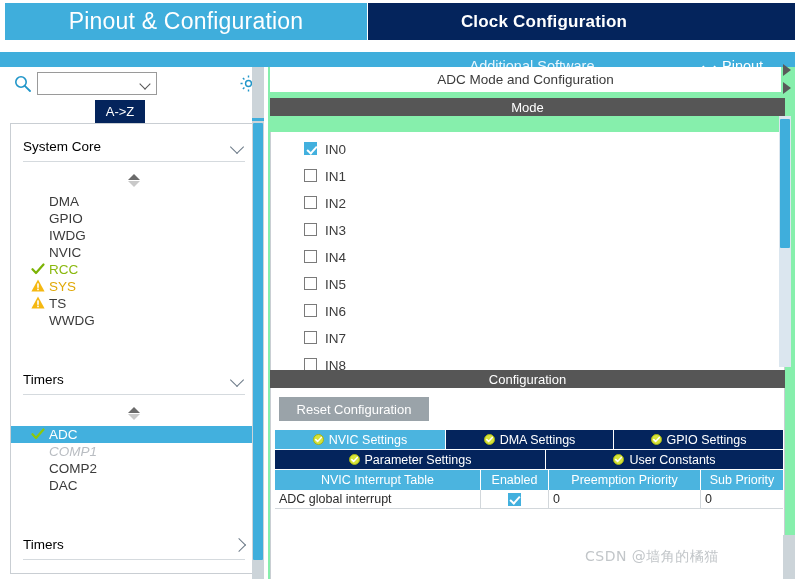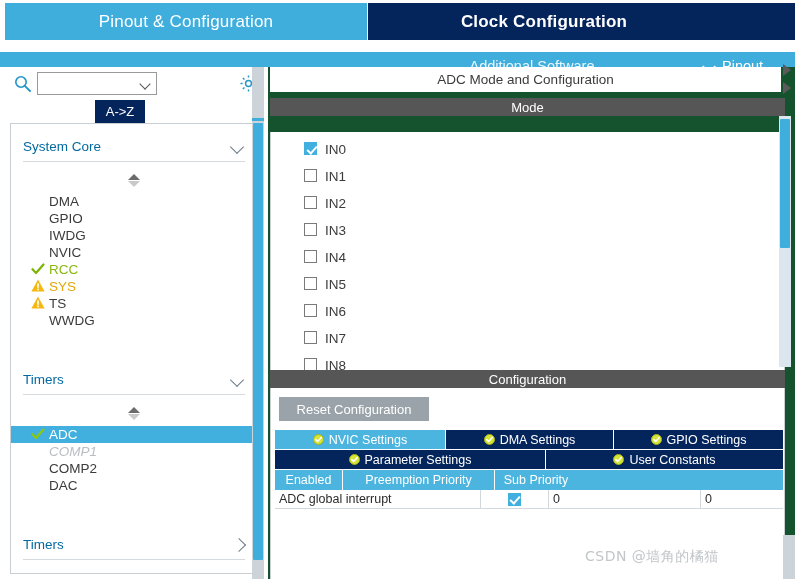--- a/index.html
+++ b/index.html
@@ -10,21 +10,21 @@
     overflow: hidden;
   }
   #app { position: relative; width: 795px; height: 579px; background: #fff; }
 
   
   .topbar { position: absolute; left: 0; top: 0; width: 795px; height: 40px; background: #fff; }
   .tab-pinout-cfg {
     position: absolute; left: 5px; top: 3px; width: 362px; height: 37px;
     background: #3FAEDC; color: #fff;
     display: flex; align-items: center; justify-content: center;
-    font-size: 17px; letter-spacing: .2px;
+    font-size: 23px; letter-spacing: .2px;
   }
   .tab-clock-cfg {
     position: absolute; left: 368px; top: 3px; width: 352px; height: 37px;
     background: #04245C; color: #fff;
     display: flex; align-items: center; justify-content: center;
     font-size: 17px; font-weight: bold; letter-spacing: .2px;
   }
   .tab-clock-cfg-right {
     position: absolute; left: 720px; top: 3px; width: 75px; height: 37px;
     background: #04245C;
@@ -81,21 +81,21 @@
   .cat-tab.inactive { left: 95px; width: 50px; background: #04245C; }
 
   .tree-box {
     position: absolute; left: 10px; top: 56px; width: 248px; height: 451px;
     border: 1px solid #c9ced3; background: #fff; overflow: hidden;
   }
   .group-hdr {
     position: relative; height: 30px; margin: 0 12px;
     display: flex; align-items: center; justify-content: space-between;
     border-bottom: 1px solid #d5dade;
-    font-size: 13.5px; color: #0369a1;
+    font-size: 13.5px; color: #000000;
   }
   .grp-chev-d { width: 14px; height: 9px; position: relative; }
   .grp-chev-d::before {
     content: ""; position: absolute; left: 1px; top: 0;
     width: 9px; height: 9px; border-right: 1.6px solid #6c7a88; border-bottom: 1.6px solid #6c7a88;
     transform: rotate(45deg);
   }
   .grp-chev-r { width: 11px; height: 11px; position: relative; }
   .grp-chev-r::before {
     content: ""; position: absolute; left: 0px; top: 1px;
@@ -132,21 +132,21 @@
   }
   .lp-scroll-thumb {
     position: absolute; left: 253px; top: 123px; width: 10px; height: 437px;
     background: #3FAEDC; border-radius: 1px;
   }
   .lp-scroll-top-line {
     position: absolute; left: 252px; top: 118px; width: 12px; height: 3px; background: #3FAEDC;
   }
 
   
-  .right-panel { position: absolute; left: 268px; top: 67px; width: 527px; height: 512px; background: #14532d; }
+  .right-panel { position: absolute; left: 268px; top: 67px; width: 527px; height: 512px; background: #86efac; }
 
   .adc-title {
     position: absolute; left: 2px; top: 0; width: 511px; height: 25px;
     display: flex; align-items: center; justify-content: center;
     font-size: 13.5px; color: #3b3b3b; background: #fff;
   }
   .mode-hdr {
     position: absolute; left: 2px; top: 31px; width: 515px; height: 18px;
     background: #565656; color: #fff; font-size: 13px;
     display: flex; align-items: center; justify-content: center;
@@ -496,20 +496,21 @@
                   <path d="M2.8 5.6 L4.6 7.4 L8.3 3.4" fill="none" stroke="#fff" stroke-width="1.5" stroke-linecap="round" stroke-linejoin="round"></path>
                 </svg>
             </span>
             <span>User Constants</span>
           </div>
         </div>
       </div>
 
       <div class="tbl">
         <div class="tbl-head">
+          <div class="c1">NVIC Interrupt Table</div>
           <div class="c2">Enabled</div>
           <div class="c3">Preemption Priority</div>
           <div class="c4">Sub Priority</div>
         </div>
         <div class="tbl-row">
           <div class="c1">ADC global interrupt</div>
           <div class="c2 cell-center">
             <span class="rowchk"></span>
           </div>
           <div class="c3 gray-val">0</div>

